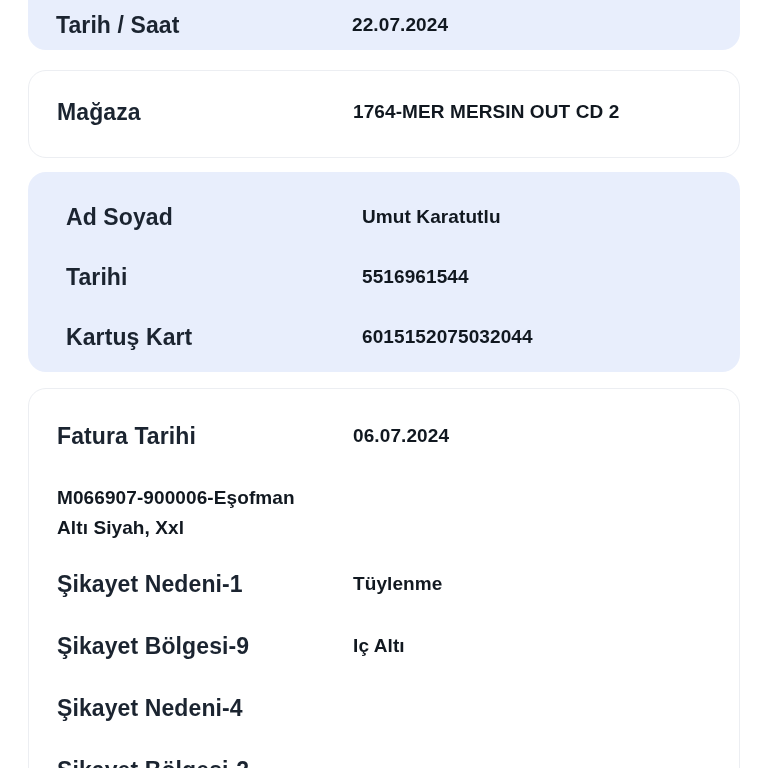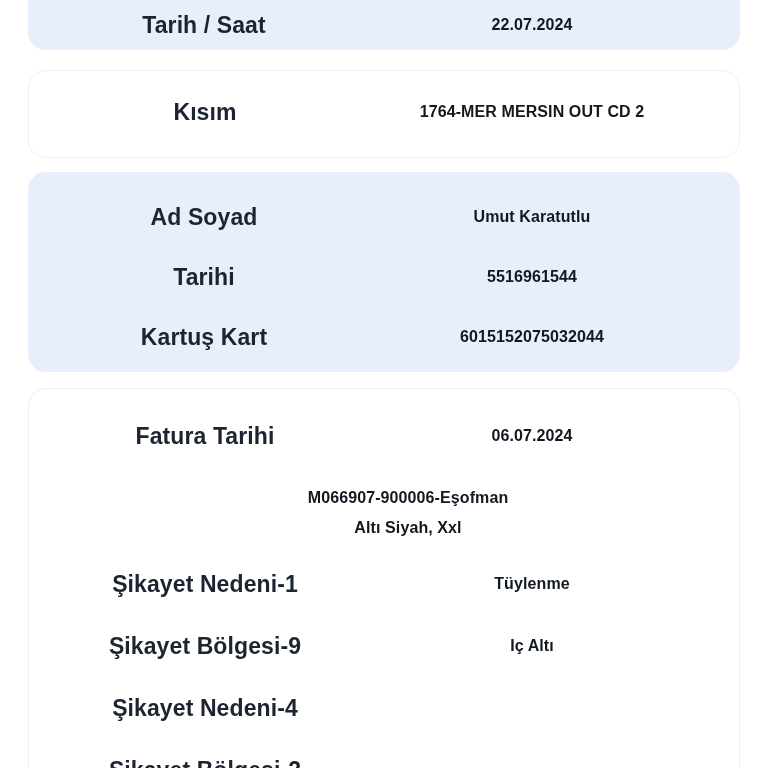--- a/index.html
+++ b/index.html
@@ -11,21 +11,20 @@
     font-family: "Liberation Sans", sans-serif;
     overflow: hidden;
   }
 
   .page {
     position: relative;
     width: 640px;
     height: 768px;
     background: #ffffff;
     box-sizing: border-box;
-    text-align: center;
   }
 
   .card {
     position: absolute;
     left: 28px;
     width: 712px;
     box-sizing: border-box;
     border-radius: 18px;
   }
 
@@ -50,21 +49,21 @@
     color: #1b2430;
     font-size: 23px;
     font-weight: 700;
     letter-spacing: 0.1px;
     line-height: 30px;
   }
 
   .row-value {
     flex: 1 1 auto;
     color: #111820;
-    font-size: 16px;
+    font-size: 19px;
     font-weight: 700;
     letter-spacing: 0.1px;
     line-height: 30px;
     word-wrap: break-word;
   }
 
   
   #card-datetime {
     top: -34px;
     height: 84px;
@@ -77,49 +76,50 @@
     top: 70px;
     height: 88px;
   }
   #card-store .row { padding-top: 26px; }
 
   
   #card-customer {
     top: 172px;
     height: 200px;
     padding-top: 22px;
+    padding-left: 10px;
   }
   #card-customer .row { padding-top: 8px; padding-bottom: 22px; }
 
   
   #card-complaint {
     top: 388px;
     height: 400px;
     padding-top: 24px;
   }
   #card-complaint .row { padding-top: 8px; padding-bottom: 24px; }
   #card-complaint .row.multiline { padding-bottom: 18px; }
 
-  .value-lines span { display: block; margin-left: 48px; }
+  .value-lines span { display: block; }
 </style>
 </head>
 <body>
 
 <div class="page">
 
   <div class="card highlight" id="card-datetime">
     <div class="row">
       <div class="row-label">Tarih / Saat</div>
       <div class="row-value">22.07.2024</div>
     </div>
   </div>
 
   <div class="card plain" id="card-store">
     <div class="row">
-      <div class="row-label">Kısım</div>
+      <div class="row-label">Mağaza</div>
       <div class="row-value">1764-MER MERSIN OUT CD 2</div>
     </div>
   </div>
 
   <div class="card highlight" id="card-customer">
     <div class="row">
       <div class="row-label">Ad Soyad</div>
       <div class="row-value">Umut Karatutlu</div>
     </div>
     <div class="row">

